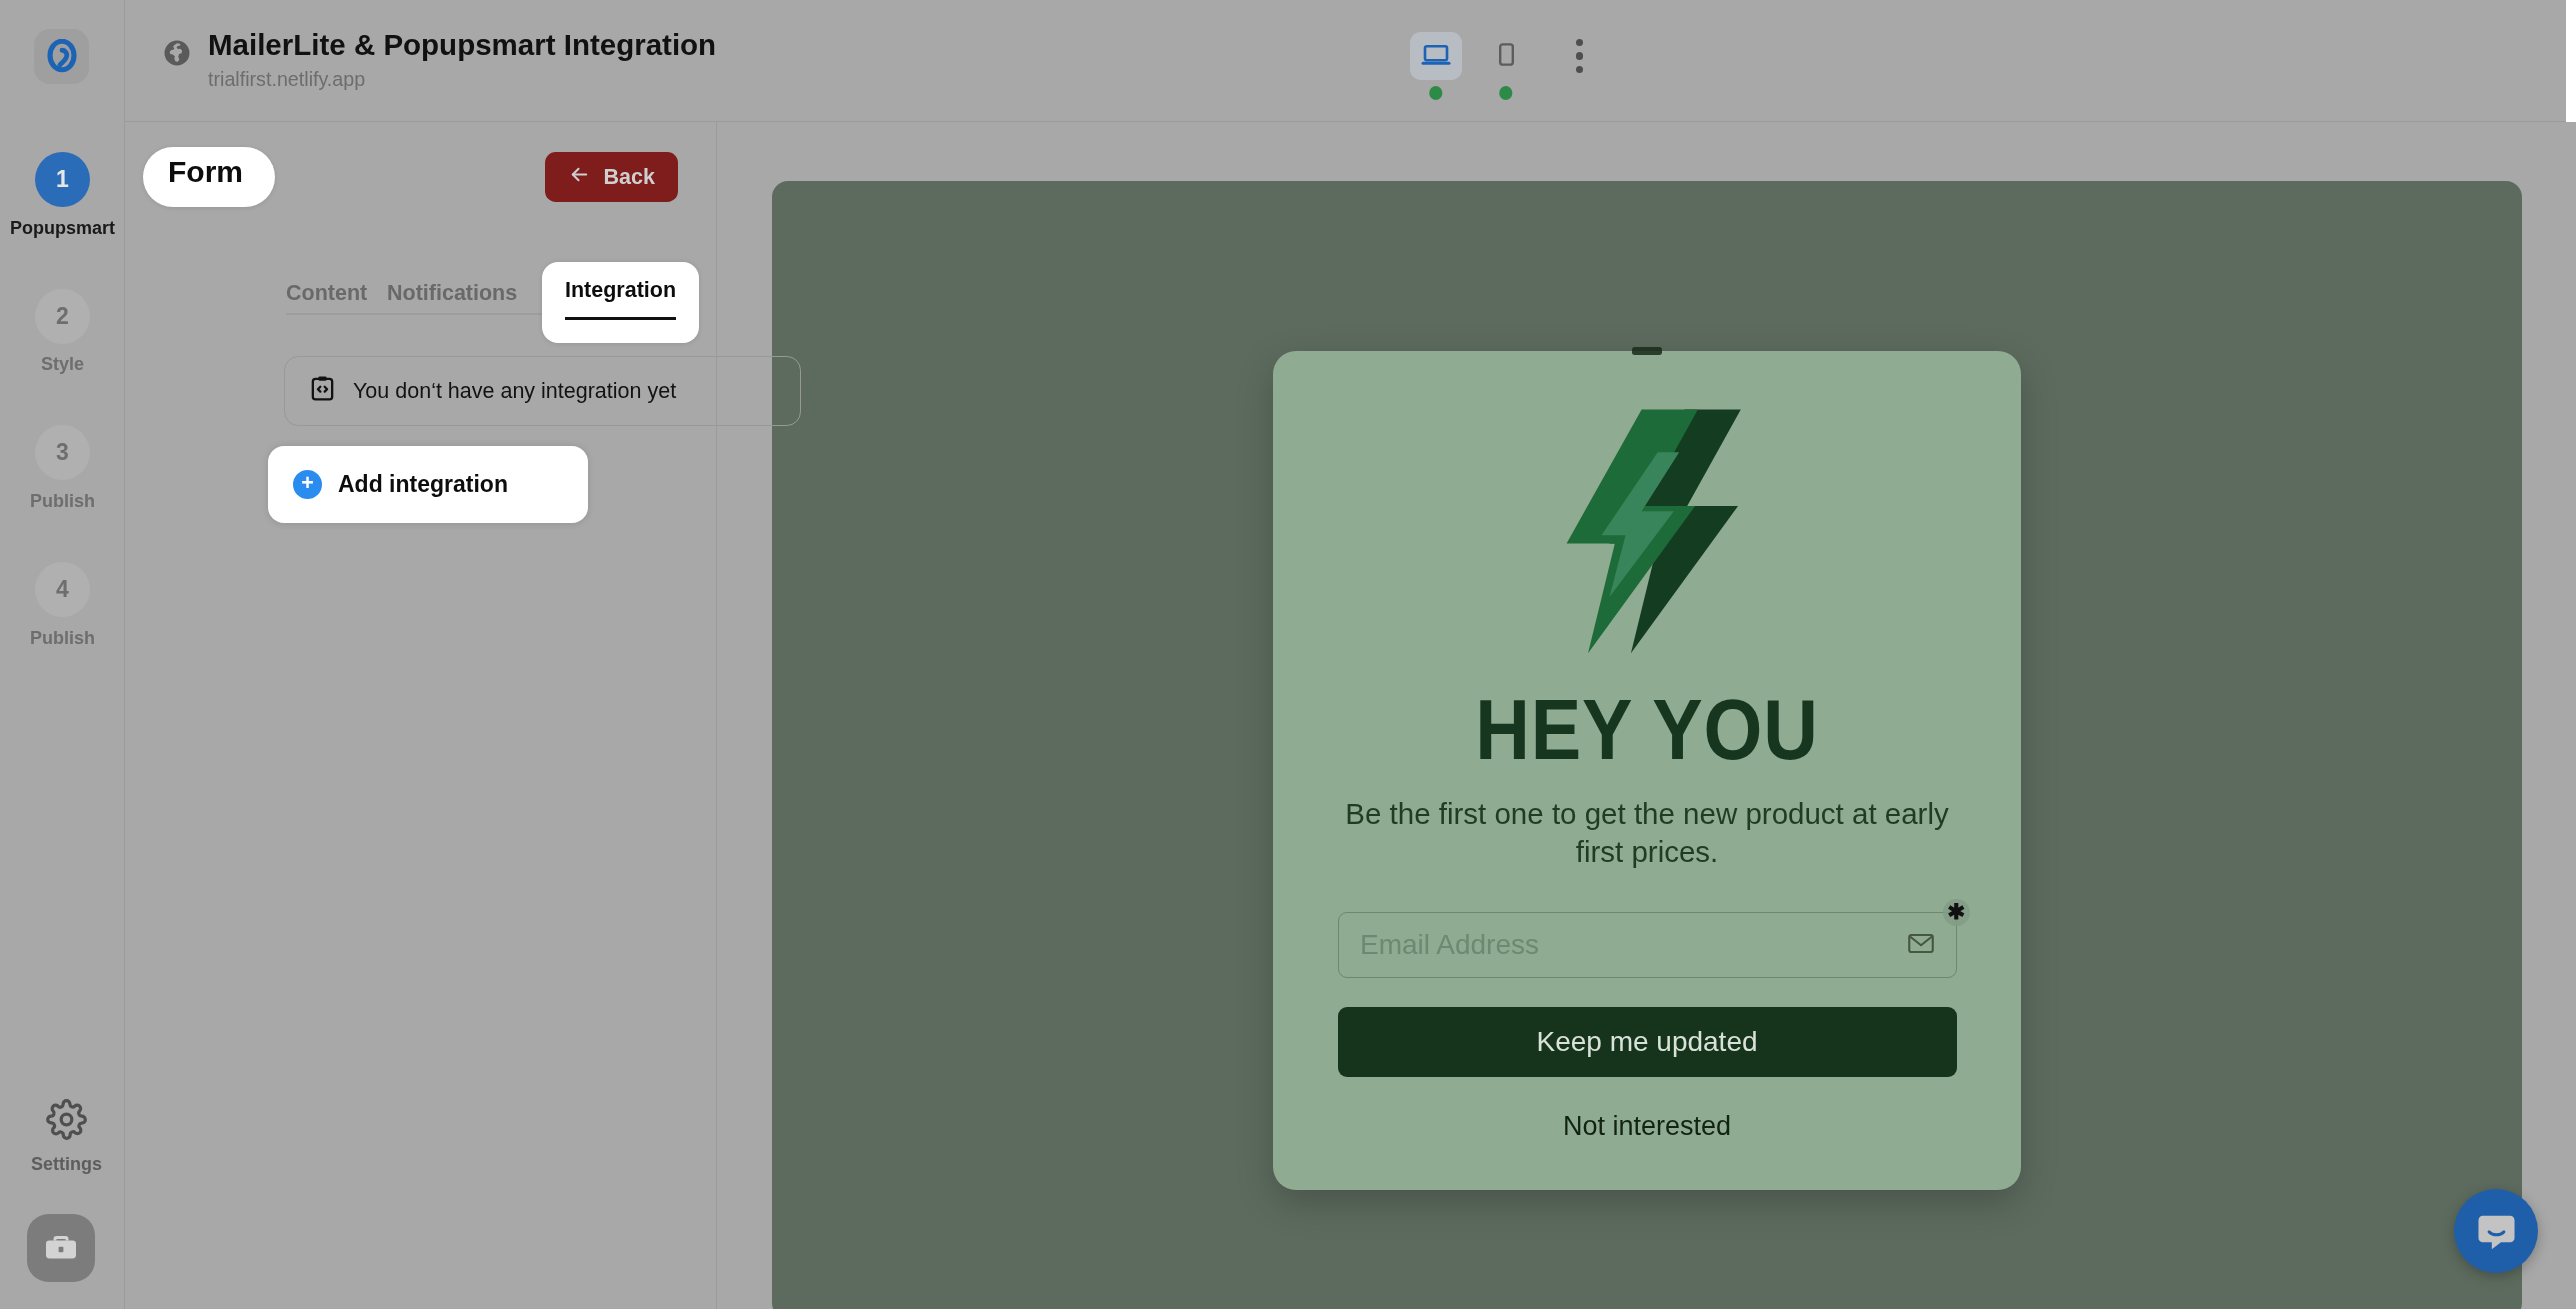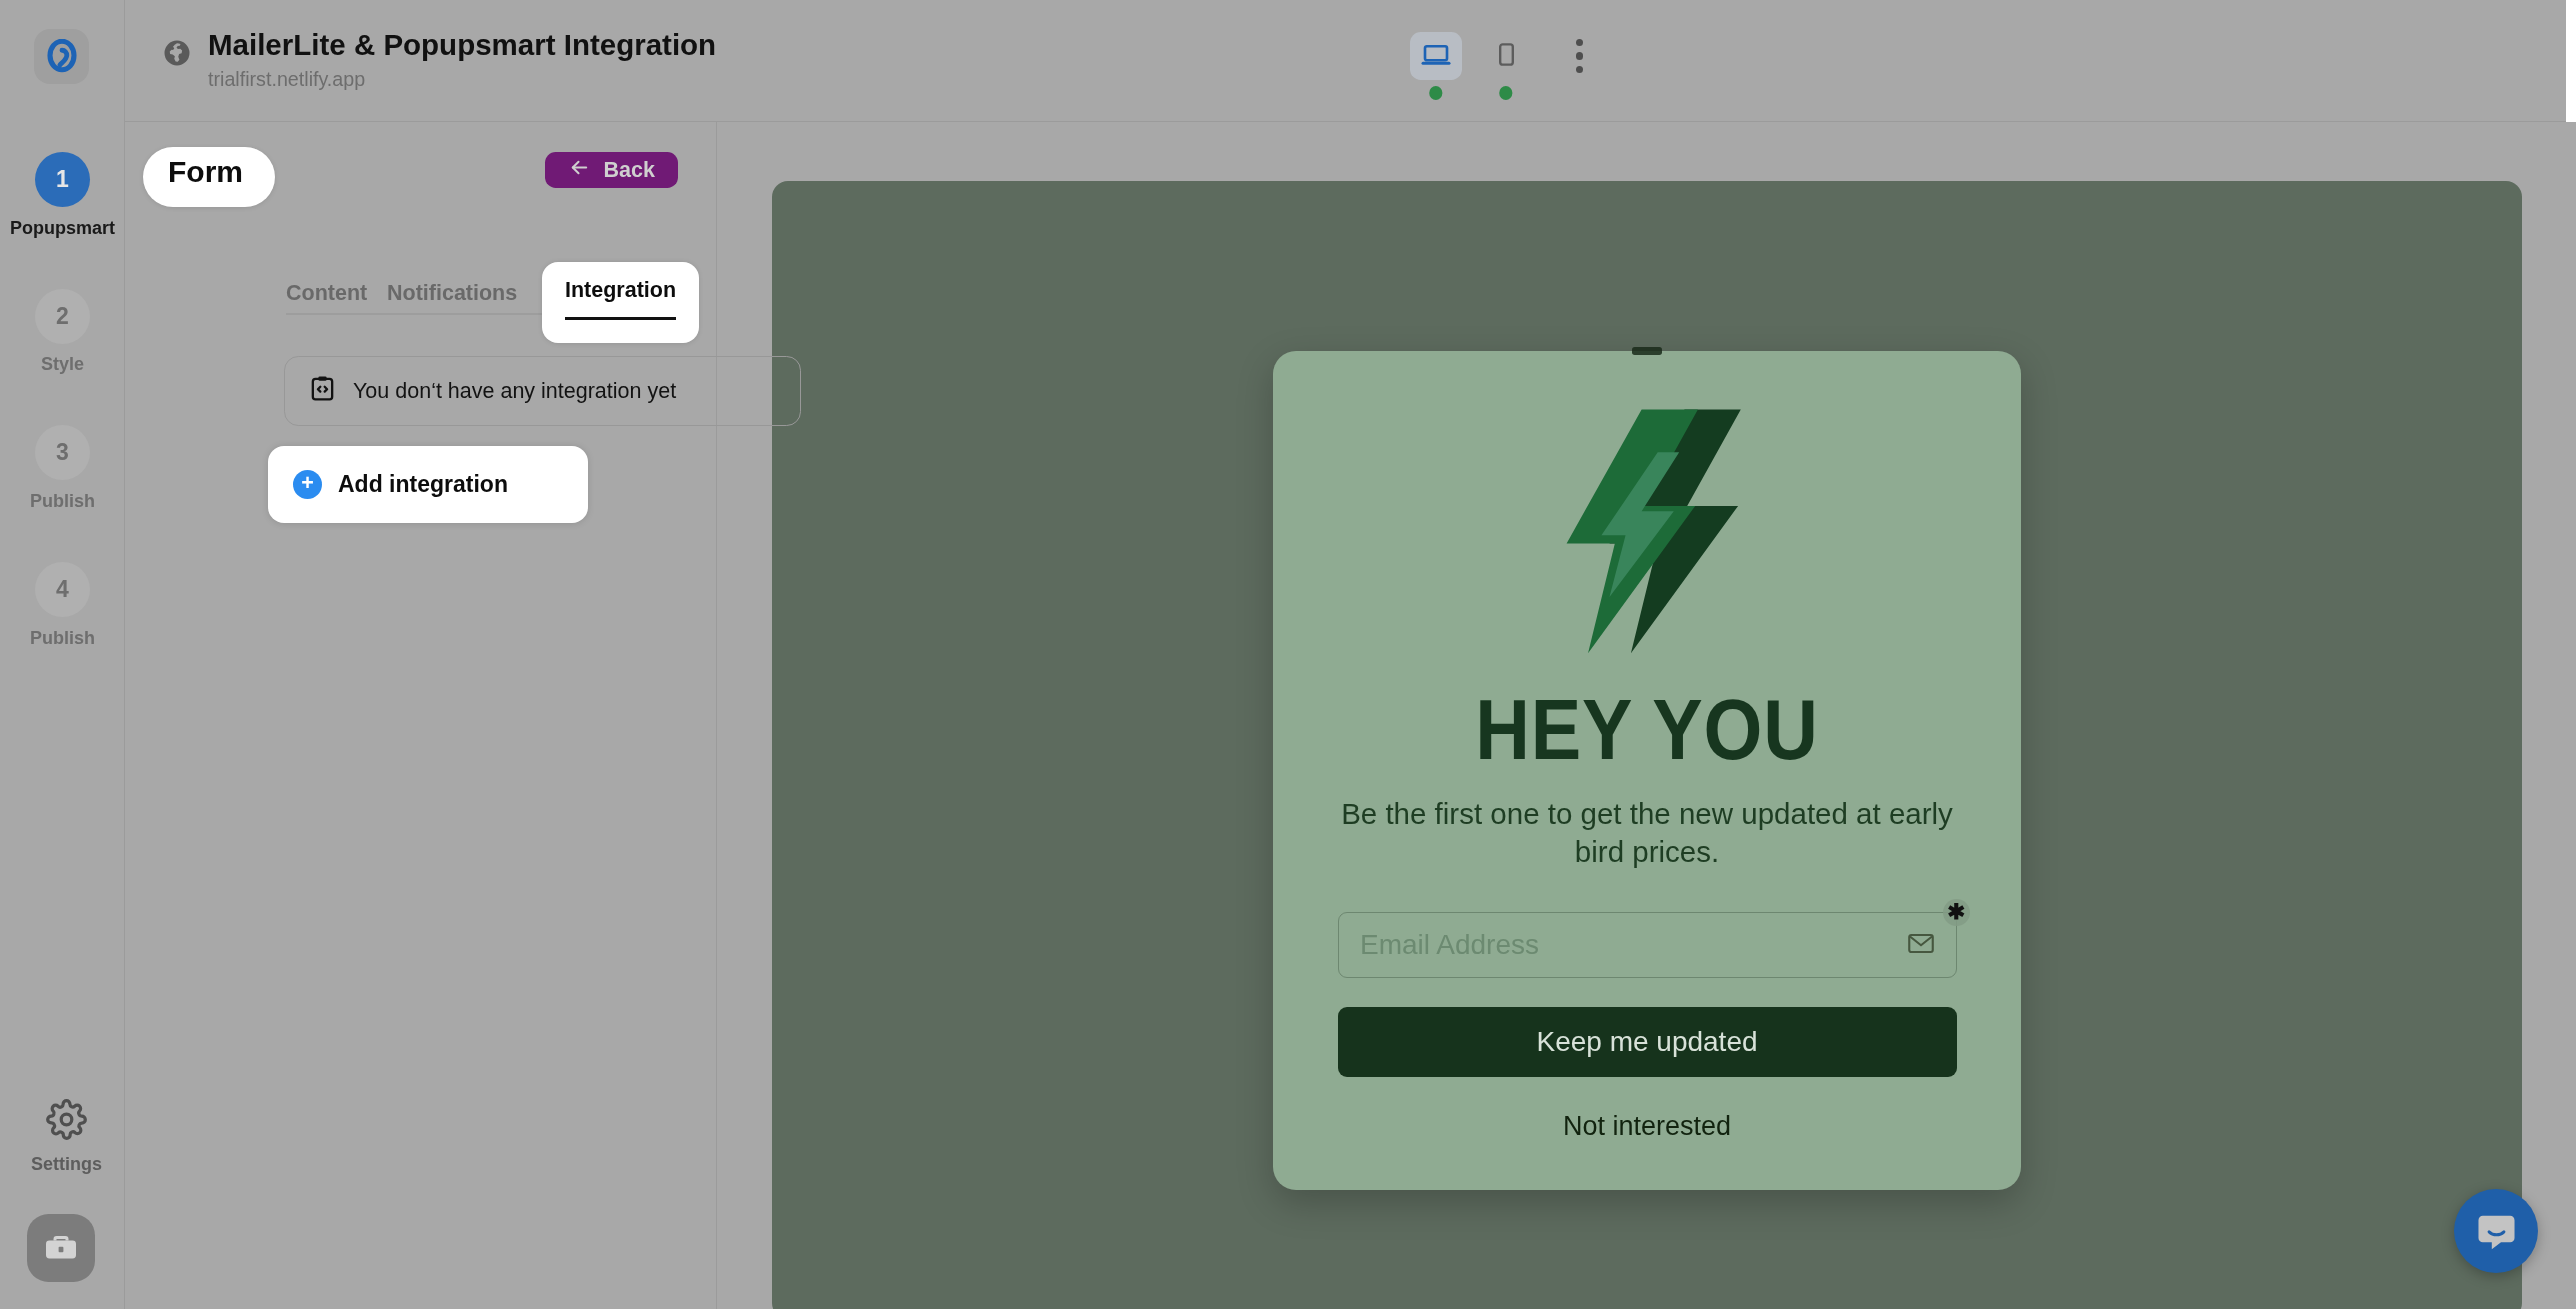--- a/index.html
+++ b/index.html
@@ -119,23 +119,23 @@
   }
   .form-pill {
     position: absolute; left: 18px; top: 25px;
     background: #ffffff; border-radius: 30px;
     padding: 8px 32px 18px 25px;
     font-size: 30px; font-weight: 700; color: #0d0d0d;
     box-shadow: 0 0.9px 5.4px rgba(0,0,0,.10);
   }
   .back-btn {
     position: absolute; right: 38px; top: 30px;
-    background: #701a75; color: #cfcfcf;
+    background: #7f1d1d; color: #cfcfcf;
     border: none; border-radius: 10.7px;
-    height: 36px; padding: 0 23px;
+    height: 50px; padding: 0 23px;
     display: flex; align-items: center; gap: 12.5px;
     font-size: 21.5px; font-weight: 600; cursor: pointer;
     font-family: "Liberation Sans", sans-serif;
   }
 
   .tabs {
     position: relative; margin: 25px 0 0 0; height: 73px;
   }
   .tabs-line {
     position: absolute; left: 161px; right: 52px; bottom: 12.5px;
@@ -420,21 +420,21 @@
 
             <polygon points="118,10 160,10 120,82 158,82 78,192 98,110 62,110" fill="#143c20"></polygon>
 
             <polygon points="86,10 128,10 88,82 126,82 46,192 66,110 30,110" fill="#1d6b38"></polygon>
 
             <polygon points="98,42 114,42 86,86 110,86 62,150 74,104 56,104" fill="#39855b"></polygon>
           </svg>
         </div>
 
         <div class="popup-head">HEY YOU</div>
-        <div class="popup-sub">Be the first one to get the new updated at early bird prices.</div>
+        <div class="popup-sub">Be the first one to get the new product at early first prices.</div>
 
         <div class="email-field">
           <span class="email-placeholder">Email Address</span>
           <span class="email-envelope">
             <svg width="30" height="30" viewBox="0 0 24 24" fill="none" stroke="#46573f" stroke-width="1.7">
               <rect x="2.6" y="5.2" width="18.8" height="13.6" rx="1.6"></rect>
               <polyline points="3.2,6.4 12,13.4 20.8,6.4"></polyline>
             </svg>
           </span>
           <span class="req-badge">✱</span>

